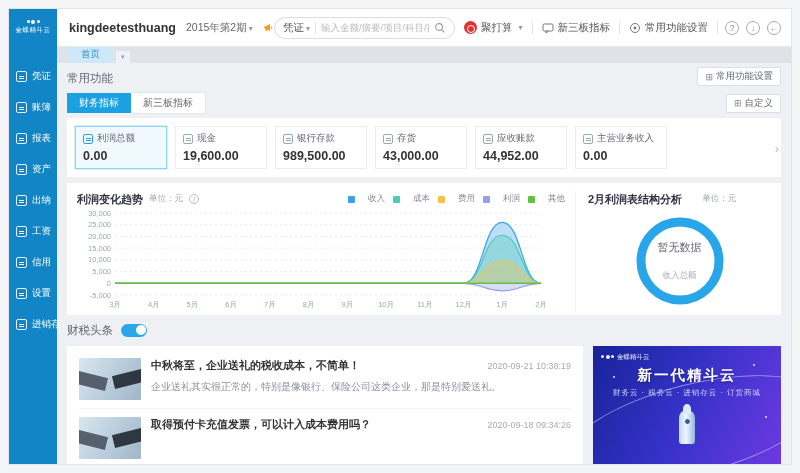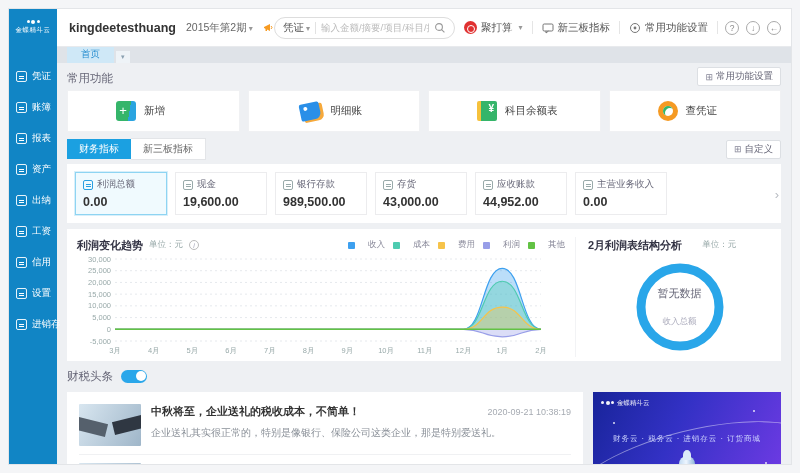--- a/index.html
+++ b/index.html
@@ -246,38 +246,20 @@
         <span class="home-tab">首页</span>
         <span class="tab-caret">▾</span>
       </div>
 
       <div class="quick-head">
         <span class="section-title">常用功能</span>
         <button class="ghost-btn">
               <span class="glyph">⊞</span>
               <span>常用功能设置</span>
             </button>
-      </div>
-      <div class="quick-cards">
-        <div class="qcard">
-              <span class="qicon qicon-plus"></span>
-              <span class="qcard-label">新增</span>
-            </div>
-        <div class="qcard">
-              <span class="qicon qicon-tag"></span>
-              <span class="qcard-label">明细账</span>
-            </div>
-        <div class="qcard">
-              <span class="qicon qicon-book"></span>
-              <span class="qcard-label">科目余额表</span>
-            </div>
-        <div class="qcard">
-              <span class="qicon qicon-ring"></span>
-              <span class="qcard-label">查凭证</span>
-            </div>
       </div>
 
       <div class="ind-tabs">
         <span class="ind-tab active">财务指标</span>
         <span class="ind-tab plain">新三板指标</span>
         <button class="ghost-btn">
               <span class="glyph">⊞</span>
               <span>自定义</span>
             </button>
       </div>
@@ -451,20 +433,21 @@
           <div class="orbit"></div>
 
           <div class="banner-logo">
             <span class="logo-dots">
                   <i></i>
                   <i></i>
                   <i></i>
                 </span>
             <span>金蝶精斗云</span>
           </div>
+          <div class="banner-headline">新一代精斗云</div>
           <div class="banner-subline">财务云 · 税务云 · 进销存云 · 订货商城</div>
           <div class="rocket">
 
             <span class="rocket-body"></span>
                 <span class="rocket-nose"></span>
                 <span class="rocket-window"></span>
           </div>
         </div>
       </div>
 

